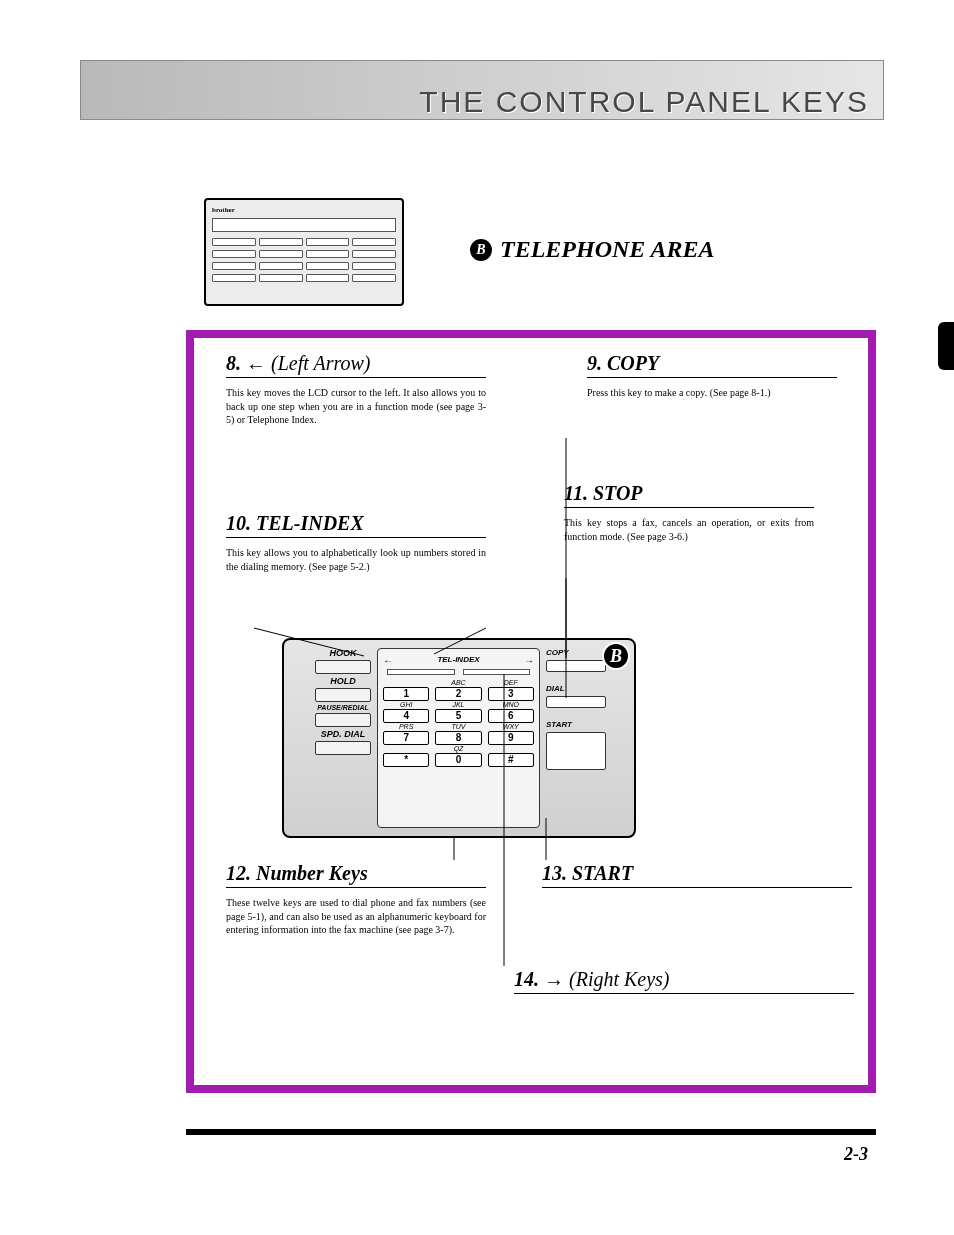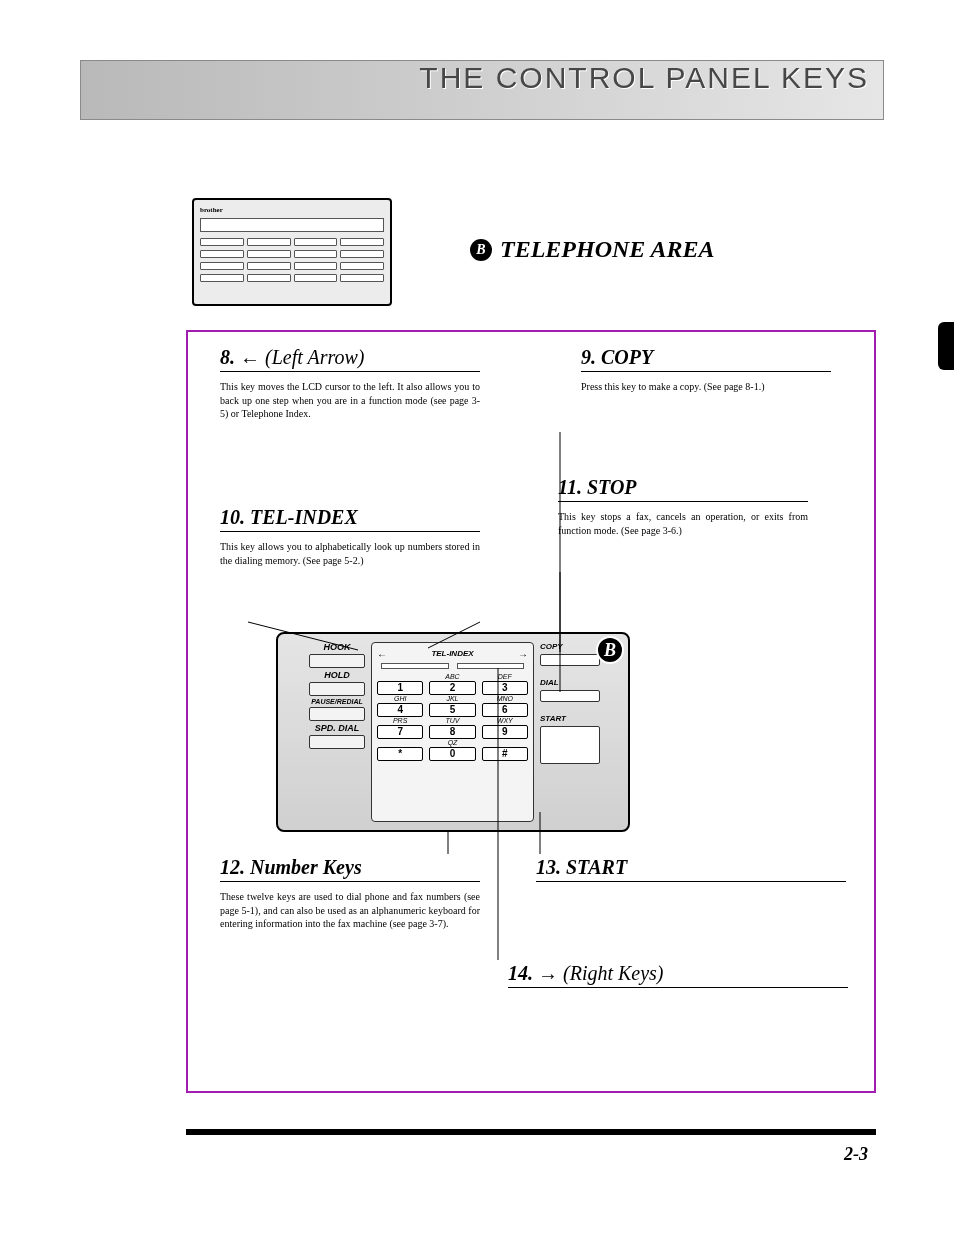--- a/index.html
+++ b/index.html
@@ -13,34 +13,34 @@
     position: relative;
     overflow: hidden;
   }
   .page-header {
     position: absolute;
     top: 60px; left: 80px; right: 70px;
     height: 60px;
     background: linear-gradient(90deg, #b9b9b9 0%, #c6c6c6 30%, #e6e6e6 100%);
     border: 1px solid #8a8a8a;
     display: flex;
-    align-items: flex-start;
+    align-items: flex-end;
     justify-content: flex-end;
     padding: 0 14px;
     font-family: "Trebuchet MS", "Gill Sans", sans-serif;
     font-size: 30px;
     letter-spacing: 2px;
     color: #474747;
     text-shadow: 1px 1px 0 #fff;
   }
 
   
   .thumb {
     position: absolute;
-    top: 198px; left: 192px;
+    top: 198px; left: 204px;
     width: 200px; height: 108px;
     border: 2px solid #000;
     border-radius: 4px;
     background: #ececec;
     display: flex; flex-direction: column;
     padding: 6px;
     gap: 4px;
   }
   .thumb-row { display:flex; gap:3px; }
   .thumb-cell { flex:1; height:8px; background:#fff; border:1px solid #555; border-radius:1px; }
@@ -58,21 +58,21 @@
     background:#000; color:#fff;
     display:flex; align-items:center; justify-content:center;
     font: italic bold 14px Georgia, serif;
   }
   .area-title-text { font: italic bold 24px Georgia, serif; }
 
   
   .frame {
     position:absolute;
     top: 330px; left: 186px; right: 78px; bottom: 142px;
-    border: 2px solid #a21caf;
+    border: 8px solid #a21caf;
   }
 
   .block { position:absolute; width:260px; }
   .block h3 {
     font: italic bold 20px Georgia, serif;
     margin:0 0 4px 0;
     border-bottom: 1.5px solid #000;
     padding-bottom: 2px;
   }
   .block h3 .arrow { font-style:normal; font-weight:bold; }

